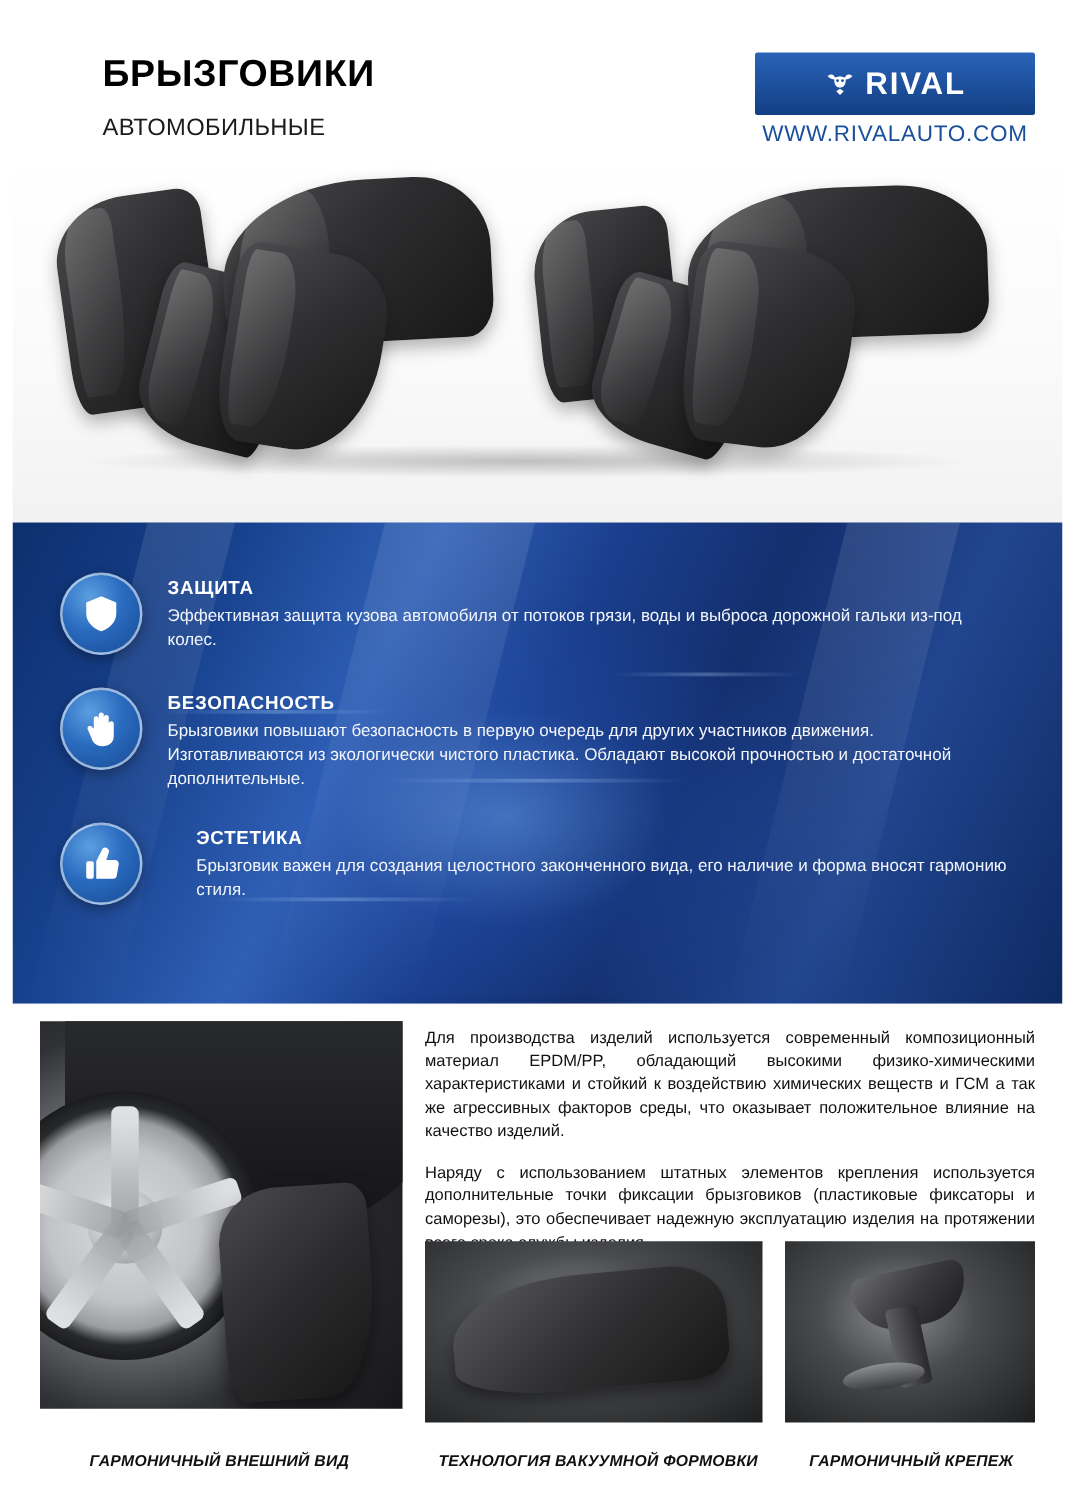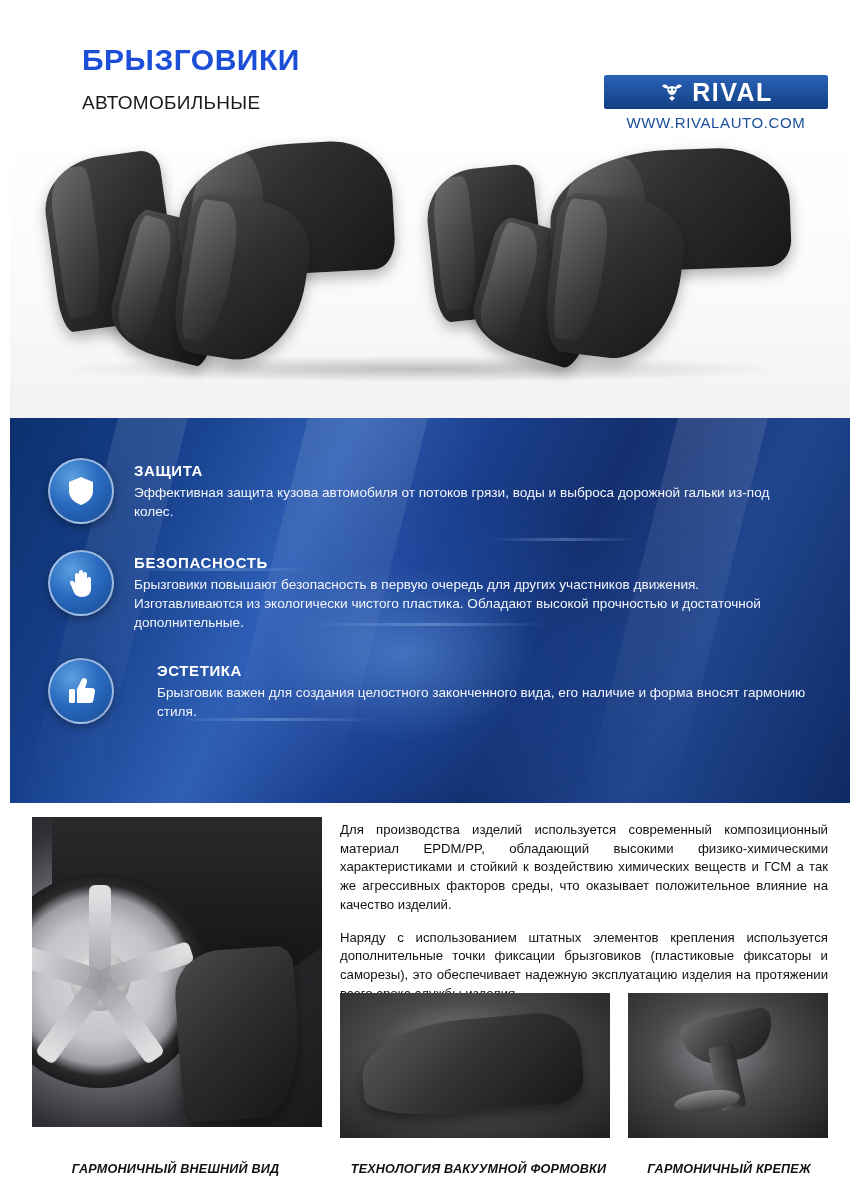--- a/index.html
+++ b/index.html
@@ -38,65 +38,64 @@
   }
   .title-block {
     position: absolute;
     left: 72px;
     top: 36px;
   }
   .title-main {
     font-size: 30px;
     font-weight: bold;
     letter-spacing: 0.5px;
-    color: #1d4ed8;
+    color: #000000;
     line-height: 1.05;
   }
   .title-sub {
     font-size: 19px;
     font-weight: normal;
     color: #1a1a1a;
     letter-spacing: 0.3px;
     margin-top: 16px;
   }
   .logo-block {
     position: absolute;
     right: 22px;
     top: 34px;
     width: 224px;
     text-align: center;
   }
   .logo-bar {
     background: #1a4f9c;
     background: linear-gradient(180deg, #2a63b8 0%, #123f84 100%);
-    height: 34px;
+    height: 50px;
     border-radius: 2px;
     display: flex;
     align-items: center;
     justify-content: center;
     gap: 7px;
-    margin-top: 33px;
   }
   .logo-mark {
     width: 26px;
     height: 26px;
     position: relative;
     flex: 0 0 auto;
   }
   .logo-text {
     color: #ffffff;
     font-size: 25px;
     font-weight: bold;
     letter-spacing: 1.5px;
     line-height: 1;
   }
   .logo-url {
     margin-top: 5px;
     color: #1a4f9c;
-    font-size: 15px;
+    font-size: 18px;
     letter-spacing: 0.6px;
     font-weight: normal;
   }
 
   
   .hero {
     position: relative;
     height: 290px;
     background: linear-gradient(180deg, #ffffff 0%, #fafafa 55%, #f2f2f2 100%);
     overflow: hidden;

